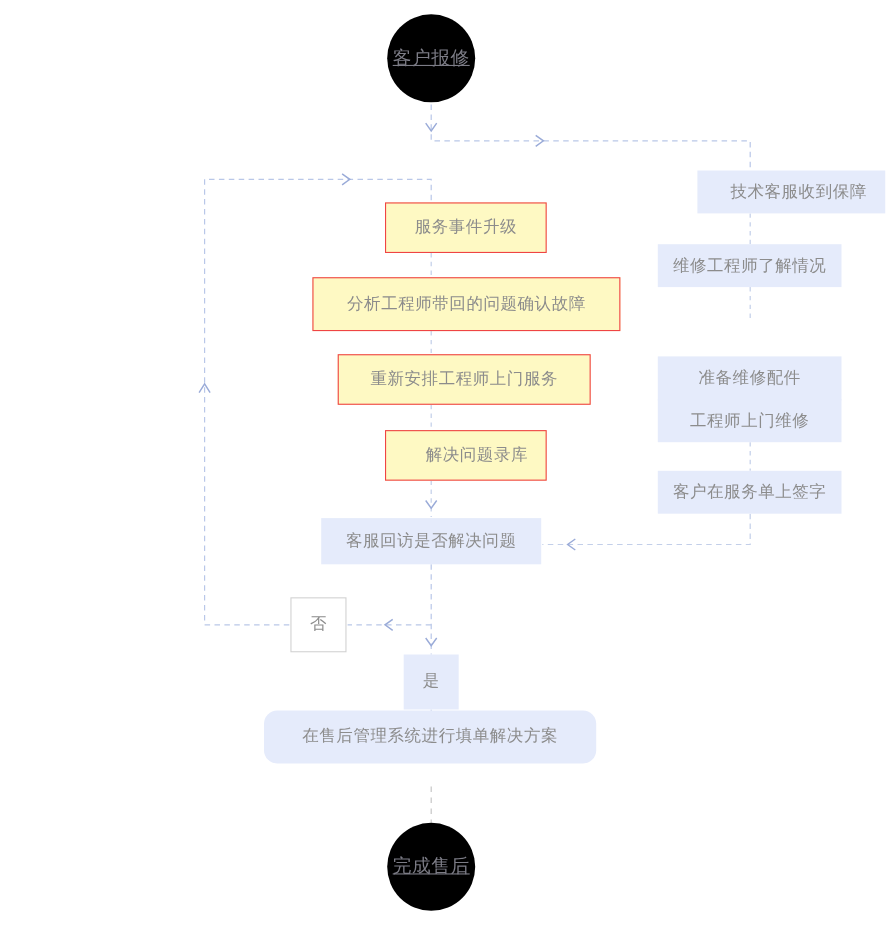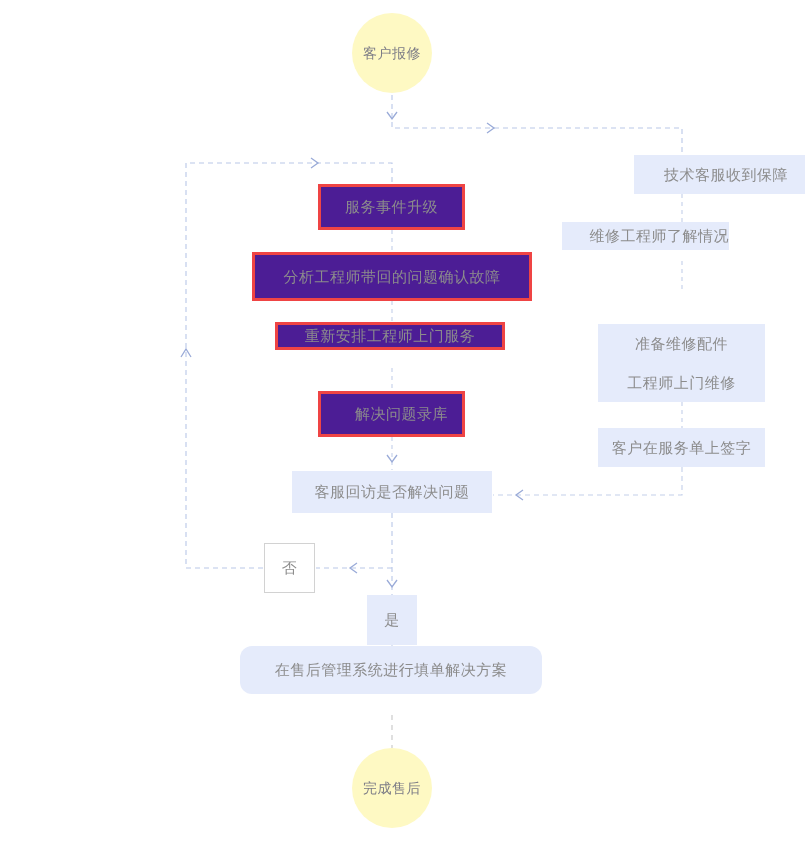--- a/index.html
+++ b/index.html
@@ -34,27 +34,29 @@
     justify-content: center;
     text-align: center;
     color: #8c8c8c;
     font-size: 15px;
     line-height: 1.3;
     letter-spacing: 0.5px;
     white-space: nowrap;
   }
   .node.terminal {
     border-radius: 50%;
-    background: #fef9c3;
+    background: #000000;
     color: #7c7c86;
-    font-size: 14px;
+    font-size: 17px;
+    text-decoration: underline;
   }
   .node.process-plain {
-    background: #4c1d95;
-    border: 3px solid #ef4444;
+    background: #fef9c3;
+    border: 1px solid #ef4444;
+    margin-left: 32px;
   }
   .node.process-fill {
     background: #e5ebfb;
     border: none;
   }
   .node.label-fill {
     background: #e5ebfb;
     border: none;
   }
   .node.label-plain {
@@ -130,21 +132,21 @@
   </svg>
 
   <div class="node terminal" style="left:352px; top:13px; width:80px; height:80px;">
     <span>客户报修</span>
   </div>
 
   <div class="node process-fill" style="left:598px; top:155px; width:184px; height:39px;margin-left:36px;">
     <span>技术客服收到保障</span>
   </div>
 
-  <div class="node process-fill" style="left:562px; top:222px; width:167px; height:28px;justify-content:flex-end;">
+  <div class="node process-fill" style="left:598px; top:222px; width:167px; height:39px;">
     <span>维修工程师了解情况</span>
   </div>
 
   <div class="node process-fill" style="left:598px; top:292px; width:167px; height:40px;margin-top:32px;">
     <span>准备维修配件</span>
   </div>
 
   <div class="node process-fill" style="left:598px; top:363px; width:167px; height:39px;">
     <span>工程师上门维修</span>
   </div>
@@ -154,21 +156,21 @@
   </div>
 
   <div class="node process-plain" style="left:318px; top:184px; width:147px; height:46px;">
     <span>服务事件升级</span>
   </div>
 
   <div class="node process-plain" style="left:252px; top:252px; width:280px; height:49px;">
     <span>分析工程师带回的问题确认故障</span>
   </div>
 
-  <div class="node process-plain" style="left:275px; top:322px; width:230px; height:28px;">
+  <div class="node process-plain" style="left:275px; top:322px; width:230px; height:46px;">
     <span>重新安排工程师上门服务</span>
   </div>
 
   <div class="node process-plain" style="left:318px; top:391px; width:147px; height:46px;padding-left:20px;">
     <span>解决问题录库</span>
   </div>
 
   <div class="node process-fill" style="left:292px; top:471px; width:200px; height:42px;">
     <span>客服回访是否解决问题</span>
   </div>

